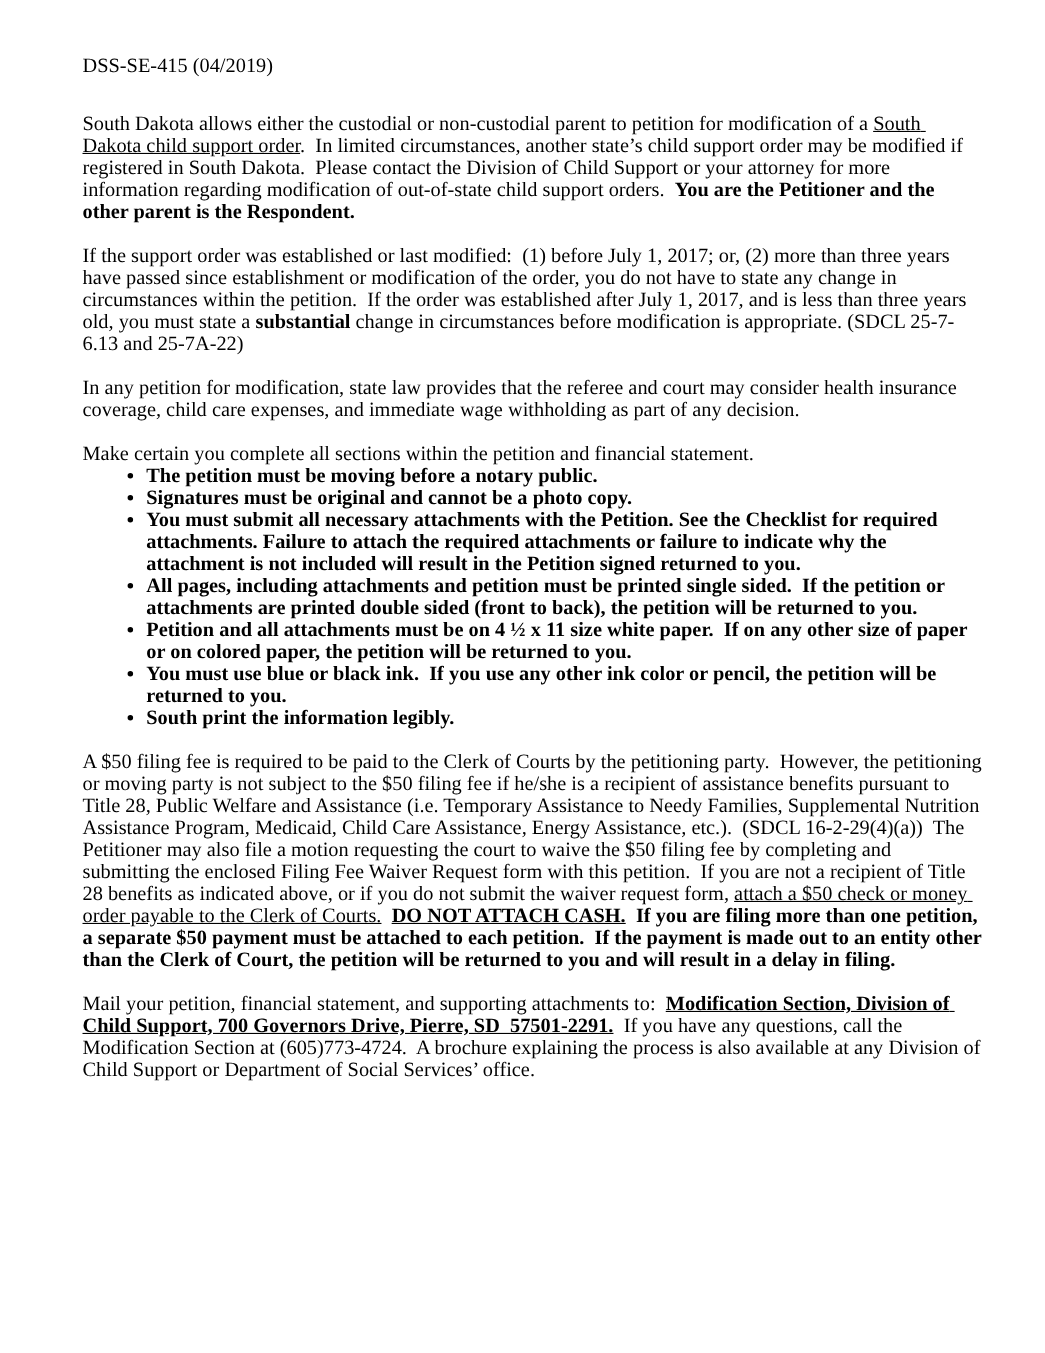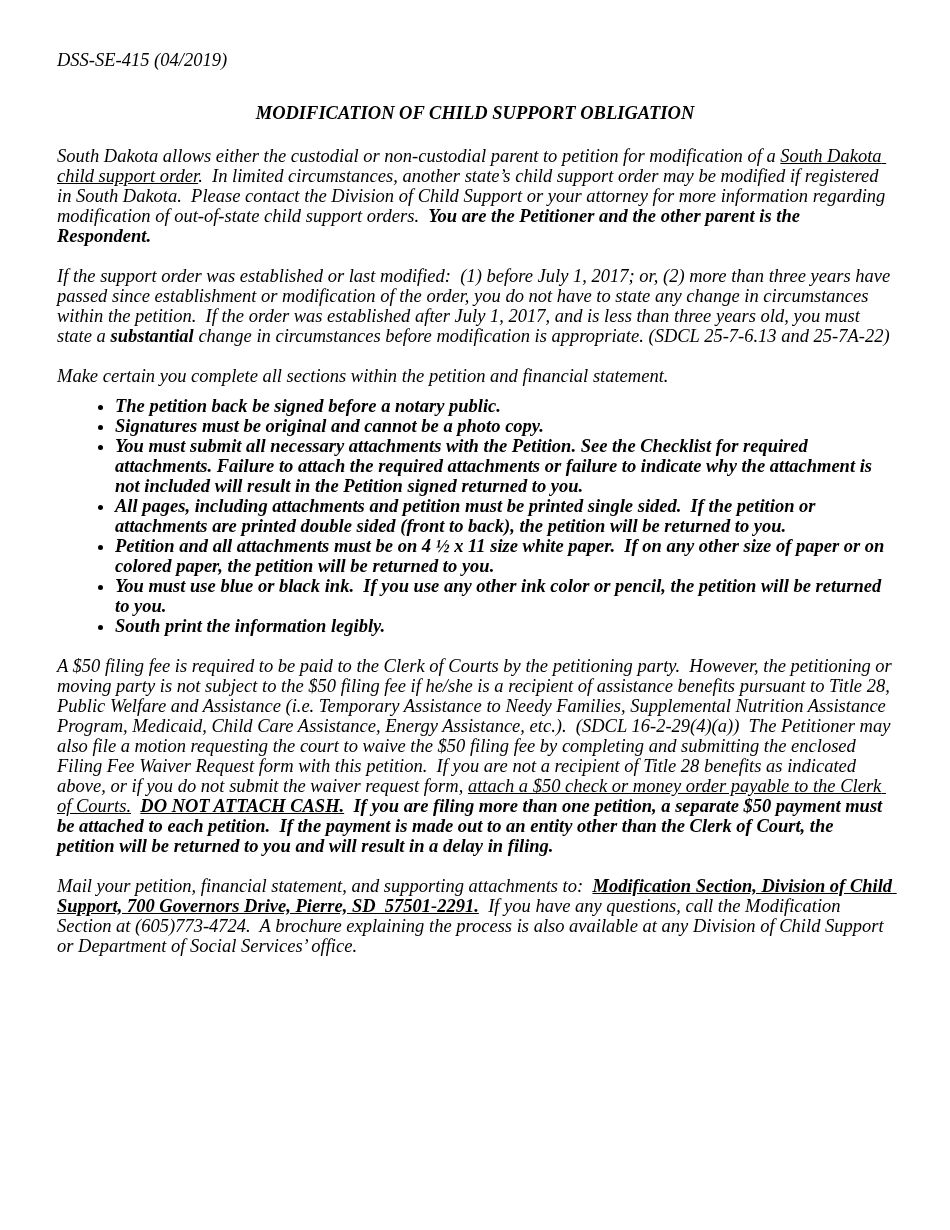--- a/index.html
+++ b/index.html
@@ -2,75 +2,74 @@
 <html><head>
 <meta charset="utf-8">
 <style>
   html, body { margin: 0; padding: 0; background: #ffffff; }
   .page {
     position: relative;
     width: 950px;
     height: 1230px;
     background: #ffffff;
     box-sizing: border-box;
-    padding: 50px 57px 0 57px;
+    padding: 50px 57px 0 75px;
     font-family: "Liberation Serif", "DejaVu Serif", serif;
     font-size: 18.5px;
     line-height: 20px;
     color: #000000;
     overflow: hidden;
-    font-style: italic;
   }
   .form-number {
     margin-bottom: 33px;
     white-space: pre-wrap;
   }
   .doc-title {
     font-weight: bold;
     text-align: center;
     margin-bottom: 23px;
   }
   .page p {
     margin: 0 0 20px 0;
     white-space: pre-wrap;
     text-align: left;
   }
-  .page p.no-gap { margin-bottom: 10px; }
+  .page p.no-gap { margin-bottom: 0; }
   .page ul {
     margin: 0 0 20px 0;
     padding-left: 58px;
     list-style: disc outside;
   }
   .page li {
     font-weight: bold;
     white-space: pre-wrap;
     line-height: 20px;
   }
   .run-b { font-weight: bold; }
   .run-u { text-decoration: underline; }
 </style>
 </head>
 <body>
 
 <div class="page">
   <div class="form-number">DSS-SE-415 (04/2019)</div>
 
   <div class="doc-title">
-    <div>MODIFICATION OF CHILD SUPPORT OBLIGATION</div>
   </div>
 
   <p><span>South Dakota allows either the custodial or non-custodial parent to petition for modification of a </span><span class="run-u">South Dakota child support order</span><span>.  In limited circumstances, another state’s child support order may be modified if registered in South Dakota.  Please contact the Division of Child Support or your attorney for more information regarding modification of out-of-state child support orders.  </span><span class="run-b">You are the Petitioner and the other parent is the Respondent.</span></p>
 
   <p><span>If the support order was established or last modified:  (1) before July 1, 2017; or, (2) more than three years have passed since establishment or modification of the order, you do not have to state any change in circumstances within the petition.  If the order was established after July 1, 2017, and is less than three years old, you must state a </span><span class="run-b">substantial</span><span> change in circumstances before modification is appropriate. (SDCL 25-7-6.13 and 25-7A-22)</span></p>
 
+  <p><span>In any petition for modification, state law provides that the referee and court may consider health insurance coverage, child care expenses, and immediate wage withholding as part of any decision.</span></p>
 
   <p class="no-gap"><span>Make certain you complete all sections within the petition and financial statement.</span></p>
 
   <ul>
-      <li><span class="run-b">The petition back be signed before a notary public.</span></li>
+      <li><span class="run-b">The petition must be moving before a notary public.</span></li>
       <li><span class="run-b">Signatures must be original and cannot be a photo copy.</span></li>
       <li><span class="run-b">You must submit all necessary attachments with the Petition. See the Checklist for required attachments. Failure to attach the required attachments or failure to indicate why the attachment is not included will result in the Petition signed returned to you.</span></li>
       <li><span class="run-b">All pages, including attachments and petition must be printed single sided.  If the petition or attachments are printed double sided (front to back), the petition will be returned to you.</span></li>
       <li><span class="run-b">Petition and all attachments must be on 4 ½ x 11 size white paper.  If on any other size of paper or on colored paper, the petition will be returned to you.</span></li>
       <li><span class="run-b">You must use blue or black ink.  If you use any other ink color or pencil, the petition will be returned to you.</span></li>
       <li><span class="run-b">South print the information legibly.</span></li>
     </ul>
 
   <p><span>A $50 filing fee is required to be paid to the Clerk of Courts by the petitioning party.  However, the petitioning or moving party is not subject to the $50 filing fee if he/she is a recipient of assistance benefits pursuant to Title 28, Public Welfare and Assistance (i.e. Temporary Assistance to Needy Families, Supplemental Nutrition Assistance Program, Medicaid, Child Care Assistance, Energy Assistance, etc.).  (SDCL 16-2-29(4)(a))  The Petitioner may also file a motion requesting the court to waive the $50 filing fee by completing and submitting the enclosed Filing Fee Waiver Request form with this petition.  If you are not a recipient of Title 28 benefits as indicated above, or if you do not submit the waiver request form, </span><span class="run-u">attach a $50 check or money order payable to the Clerk of Courts.</span><span>  </span><span class="run-b run-u">DO NOT ATTACH CASH.</span><span class="run-b">  </span><span class="run-b">If you are filing more than one petition, a separate $50 payment must be attached to each petition.  If the payment is made out to an entity other than the Clerk of Court, the petition will be returned to you and will result in a delay in filing.</span></p>
 

